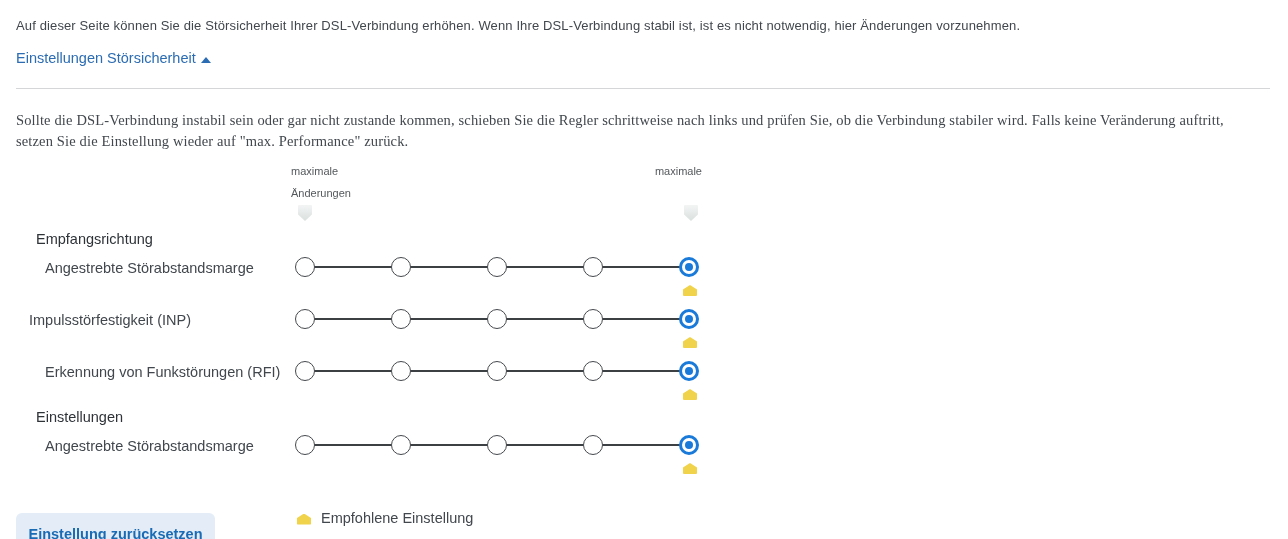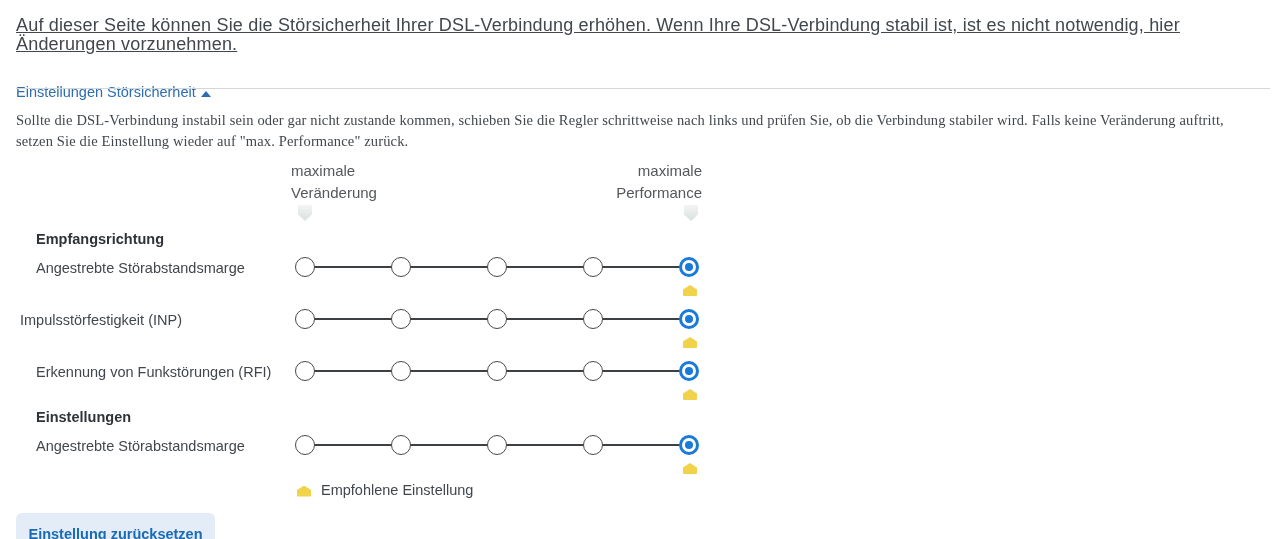--- a/index.html
+++ b/index.html
@@ -23,40 +23,38 @@
     width: 1288px;
     height: 539px;
   }
 
   
   .intro {
     position: absolute;
     left: 16px;
     top: 16px;
     width: 1250px;
-    font-size: 18px;
+    font-size: 13px;
     line-height: 19px;
     color: #41474d;
     letter-spacing: 0.01em;
-    text-decoration: underline;
   }
 
   .collapse-link {
     position: absolute;
     left: 16px;
     top: 49px;
     font-size: 14.5px;
     line-height: 19px;
     color: #2b6cb3;
     cursor: pointer;
     user-select: none;
     display: flex;
     align-items: center;
     gap: 2px;
-    margin-top: 34px;
   }
   .collapse-link .caret {
     display: inline-block;
     width: 0; height: 0;
     border-left: 5px solid transparent;
     border-right: 5px solid transparent;
     border-bottom: 6px solid #2b6cb3;
     position: relative;
     top: 1px;
     margin-left: 3px;
@@ -86,21 +84,21 @@
   
   .grid {
     position: absolute;
     left: 0;
     top: 160px;
     width: 1288px;
   }
 
   .col-head {
     position: absolute;
-    font-size: 15px;
+    font-size: 11px;
     line-height: 22px;
     color: #54585c;
   }
   .col-head.left {
     left: 291px;
     top: 0;
     text-align: left;
     width: 120px;
   }
   .col-head.right {
@@ -119,28 +117,29 @@
     clip-path: polygon(0% 0%, 100% 0%, 100% 60%, 50% 100%, 0% 60%);
     border-radius: 1px;
   }
   .marker-grey.m1 { left: 298px; top: 45px; }
   .marker-grey.m2 { left: 684px; top: 45px; }
 
   .group-title {
     position: absolute;
     left: 36px;
     font-size: 14.5px;
-    font-weight: bold;
+    font-weight: normal;
     color: #2e3338;
   }
   .row-label {
     position: absolute;
     font-size: 14.5px;
     color: #41474d;
     white-space: nowrap;
+    margin-left: 9px;
   }
 
   
   .slider-row {
     position: absolute;
     left: 295px;
     width: 404px;
     height: 20px;
   }
   .slider-row .track {
@@ -185,21 +184,21 @@
     width: 14px;
     height: 11px;
     background: #f0d24b;
     clip-path: polygon(50% 0%, 100% 42%, 100% 100%, 0% 100%, 0% 42%);
     border-radius: 1px;
   }
 
   .legend {
     position: absolute;
     left: 297px;
-    top: 482px;
+    top: 510px;
     display: flex;
     align-items: center;
     gap: 10px;
     font-size: 14.5px;
     color: #41474d;
   }
   .legend .marker-yellow {
     position: relative;
     left: 0; top: 1px;
   }
@@ -236,25 +235,24 @@
   </div>
 
   <div class="divider"></div>
 
   <div class="hint">Sollte die DSL-Verbindung instabil sein oder gar nicht zustande kommen, schieben Sie die Regler schrittweise nach links und prüfen Sie, ob die Verbindung stabiler wird. Falls keine Veränderung auftritt, setzen Sie die Einstellung wieder auf "max. Performance" zurück.</div>
 
   <div class="grid">
 
     <div class="col-head left">
       <div>maximale</div>
-      <div>Veränderung</div>
+      <div>Änderungen</div>
     </div>
     <div class="col-head right">
       <div>maximale</div>
-      <div>Performance</div>
     </div>
     <div class="marker-grey m1"></div>
     <div class="marker-grey m2"></div>
 
     <div class="group-title" style="top:71px">Empfangsrichtung</div>
 
     <div class="row-label" style="left:36px; top:100px">Angestrebte Störabstandsmarge</div>
     <div class="slider-row" style="top:97px">
       <div class="track"></div>
       <div class="radio p0"></div>

